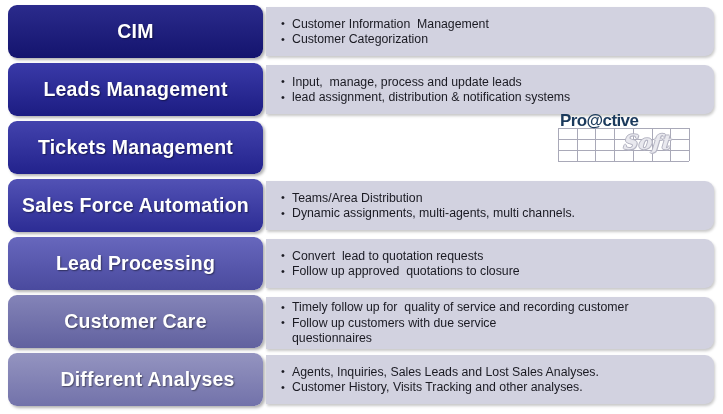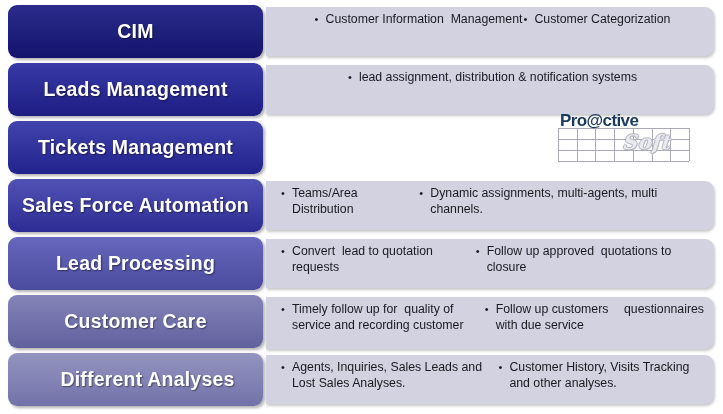--- a/index.html
+++ b/index.html
@@ -61,21 +61,21 @@
     left: 266px;
     top: 2px;
     width: 448px;
     height: 49px;
     background: #d2d2e0;
     border-radius: 0 9px 9px 0;
     box-shadow: 1px 2px 3px rgba(0,0,0,0.22);
     box-sizing: border-box;
     padding: 5px 10px 4px 14px;
     display: flex;
-    flex-direction: row;
+    flex-direction: column;
     justify-content: center;
   }
   .desc-panel.tall {
     height: 52px;
   }
   .bullet-line {
     position: relative;
     color: #1a1a22;
     font-size: 12.3px;
     line-height: 15.5px;
@@ -168,20 +168,21 @@
         <div class="desc-panel">
           <div class="bullet-line">Customer Information  Management</div>
           <div class="bullet-line">Customer Categorization</div>
         </div>
       </div>
       <div class="row" style="top: 63px;">
         <div class="label-box" style="background: linear-gradient(rgb(58, 58, 168) 0%, rgb(28, 28, 130) 100%);">
           <div class="label-text">Leads Management</div>
         </div>
         <div class="desc-panel">
+          <div class="bullet-line">Input,  manage, process and update leads</div>
           <div class="bullet-line">lead assignment, distribution &amp; notification systems</div>
         </div>
       </div>
       <div class="row" style="top: 121px;">
         <div class="label-box" style="background: linear-gradient(rgb(67, 67, 173) 0%, rgb(34, 34, 140) 100%);">
           <div class="label-text">Tickets Management</div>
         </div>
       </div>
       <div class="row" style="top: 179px;">
         <div class="label-box" style="background: linear-gradient(rgb(82, 82, 181) 0%, rgb(44, 44, 148) 100%);">

